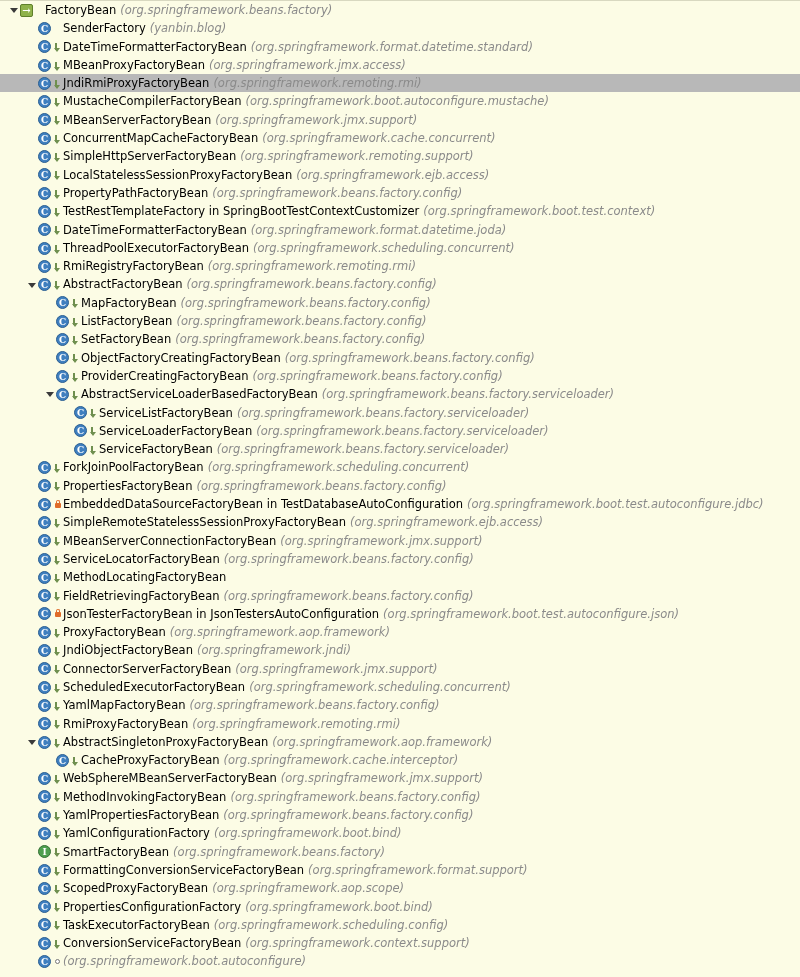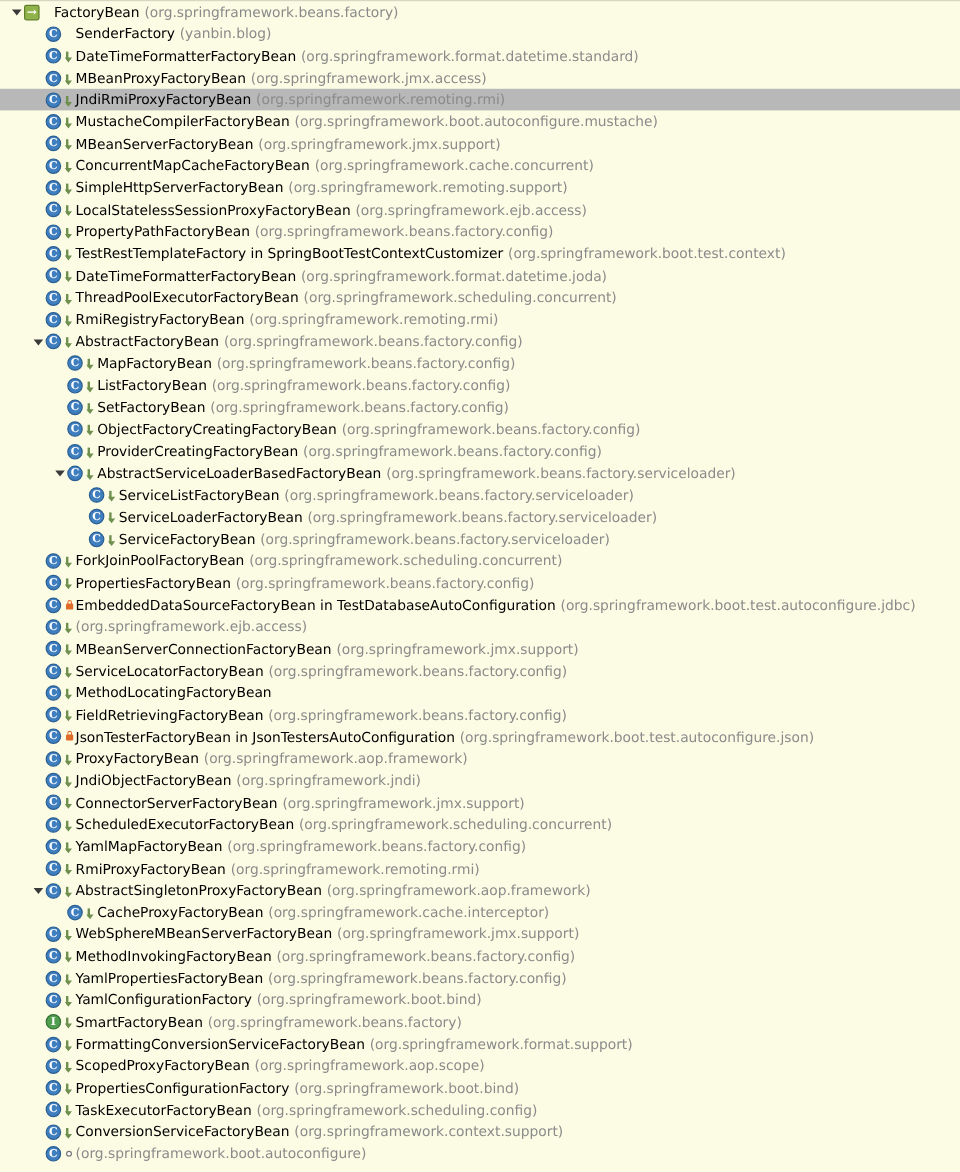--- a/index.html
+++ b/index.html
@@ -161,20 +161,21 @@
     font-size: 10px;
   }
   .name {
     font-weight: normal;
     color: #000000;
     margin-right: 4px;
   }
   .pkg {
     color: #8a8a8a;
     font-weight: normal;
+    font-style: italic;
   }
 </style>
 </head>
 <body>
 
 <div id="tree">
     <div class="row">
       <span class="indent" style="width: 9px;"></span>
       <span class="twisty open"></span>
       <span class="icon root">
@@ -454,20 +455,21 @@
       <span class="name">EmbeddedDataSourceFactoryBean in TestDatabaseAutoConfiguration</span>
       <span class="pkg">(org.springframework.boot.test.autoconfigure.jdbc)</span>
     </div>
     <div class="row">
       <span class="indent" style="width: 27px;"></span>
       <span class="twisty "></span>
       <span class="icon cls">
         <span class="badge">C</span>
       </span>
       <span class="deco arrowdown"></span>
+      <span class="name">SimpleRemoteStatelessSessionProxyFactoryBean</span>
       <span class="pkg">(org.springframework.ejb.access)</span>
     </div>
     <div class="row">
       <span class="indent" style="width: 27px;"></span>
       <span class="twisty "></span>
       <span class="icon cls">
         <span class="badge">C</span>
       </span>
       <span class="deco arrowdown"></span>
       <span class="name">MBeanServerConnectionFactoryBean</span>

